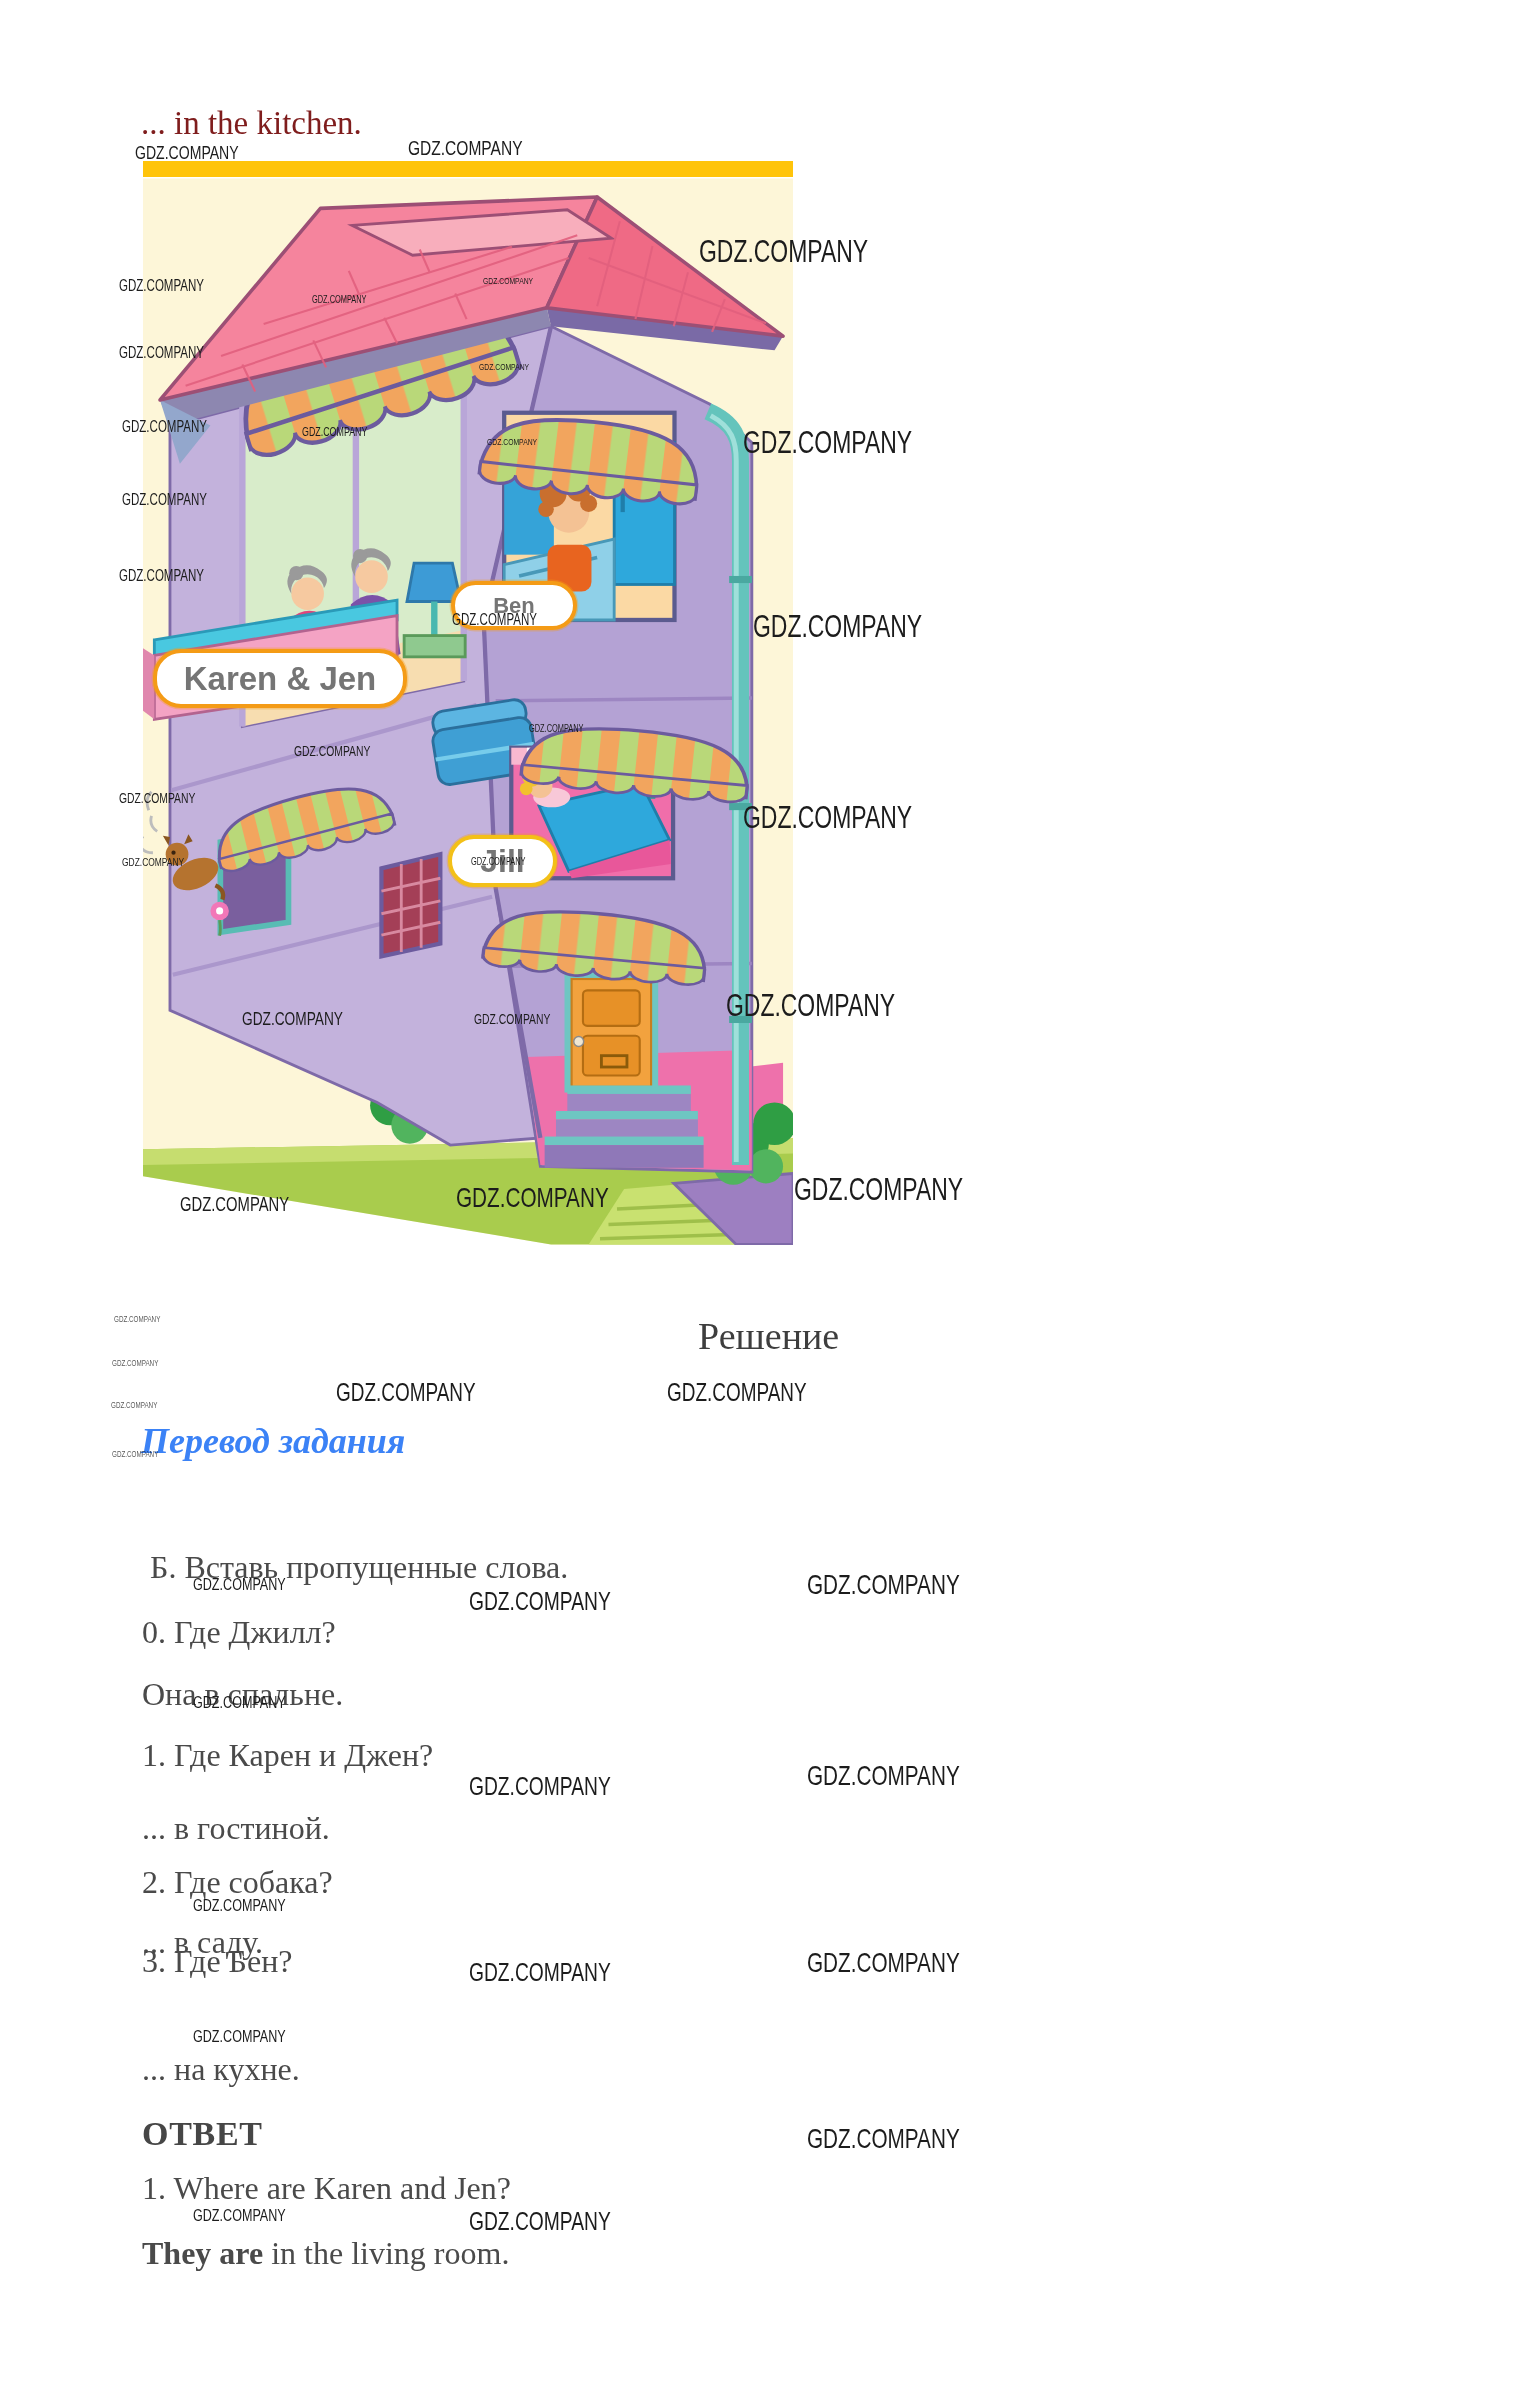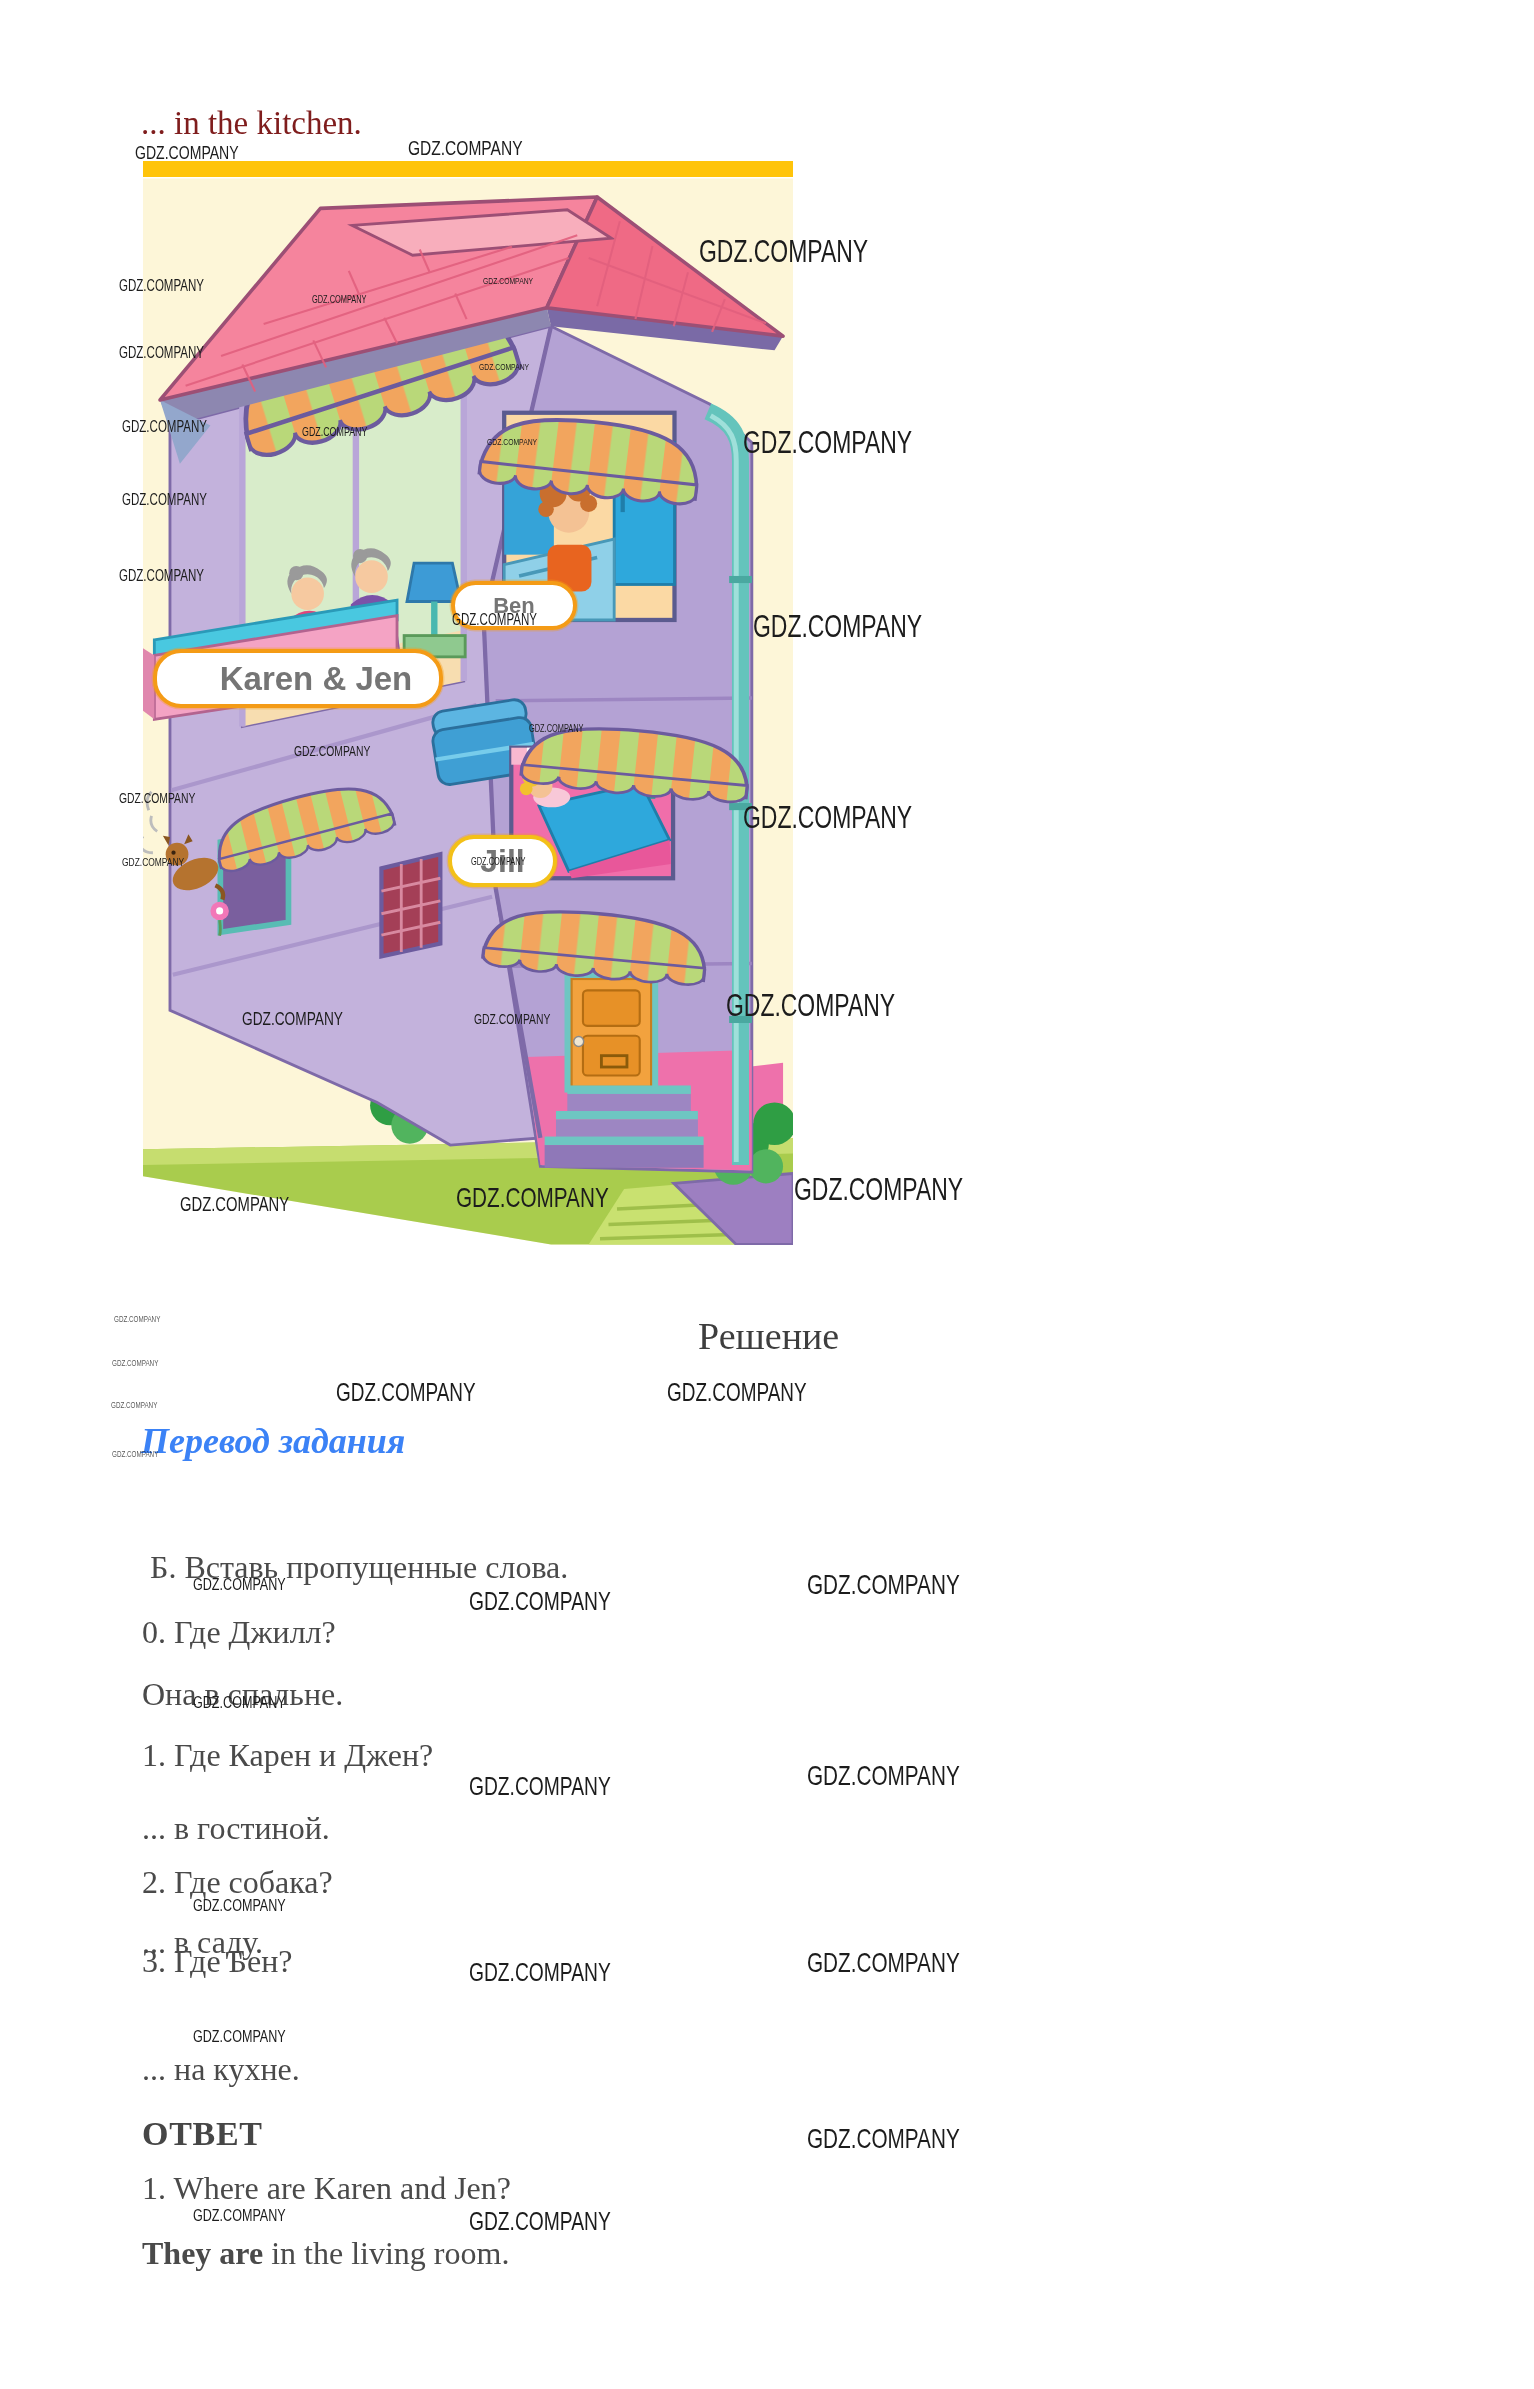--- a/index.html
+++ b/index.html
@@ -17,21 +17,21 @@
   .y-q1{top:1737px;} .y-a1{top:1810px;} .y-q2{top:1864px;} .y-a2{top:1924px;}
   .y-q3{top:1922px;margin-top:21px;} .y-a3{top:2051px;}
   .ans-head{left:142px;top:2115px;font-size:34px;font-weight:bold;color:#464646;letter-spacing:0.7px;}
   .y-qen{top:2170px;} .y-aen{top:2235px;}
   .b{font-weight:bold;}
   .pill{position:absolute;background:#ffffff;border:4.3px solid #f49b16;border-radius:28px;
         display:flex;align-items:center;justify-content:center;
         font-family:"Liberation Sans",sans-serif;font-weight:bold;color:#757575;
         box-shadow:0 0 0 1.4px rgba(244,155,22,.35);}
   #pill-ben{left:451px;top:581px;width:118px;height:41px;font-size:22px;}
-  #pill-kj{left:153px;top:649px;width:246px;height:51px;font-size:33px;padding-left:36px;}
+  #pill-kj{left:153px;top:649px;width:246px;height:51px;font-size:33px;}
   #pill-jill{left:448px;top:835px;width:101px;height:44px;font-size:32px;border-color:#f3c018;}
   .wm{position:absolute;font-family:"Liberation Sans",sans-serif;color:#1c1c1c;
       white-space:nowrap;transform:scaleX(.74);transform-origin:0 0;font-weight:400;letter-spacing:0;}
   #wm-layer{position:absolute;left:0;top:0;width:100%;height:100%;z-index:50;pointer-events:none;}
 </style>
 </head>
 <body>
 
 <div id="page">
 

